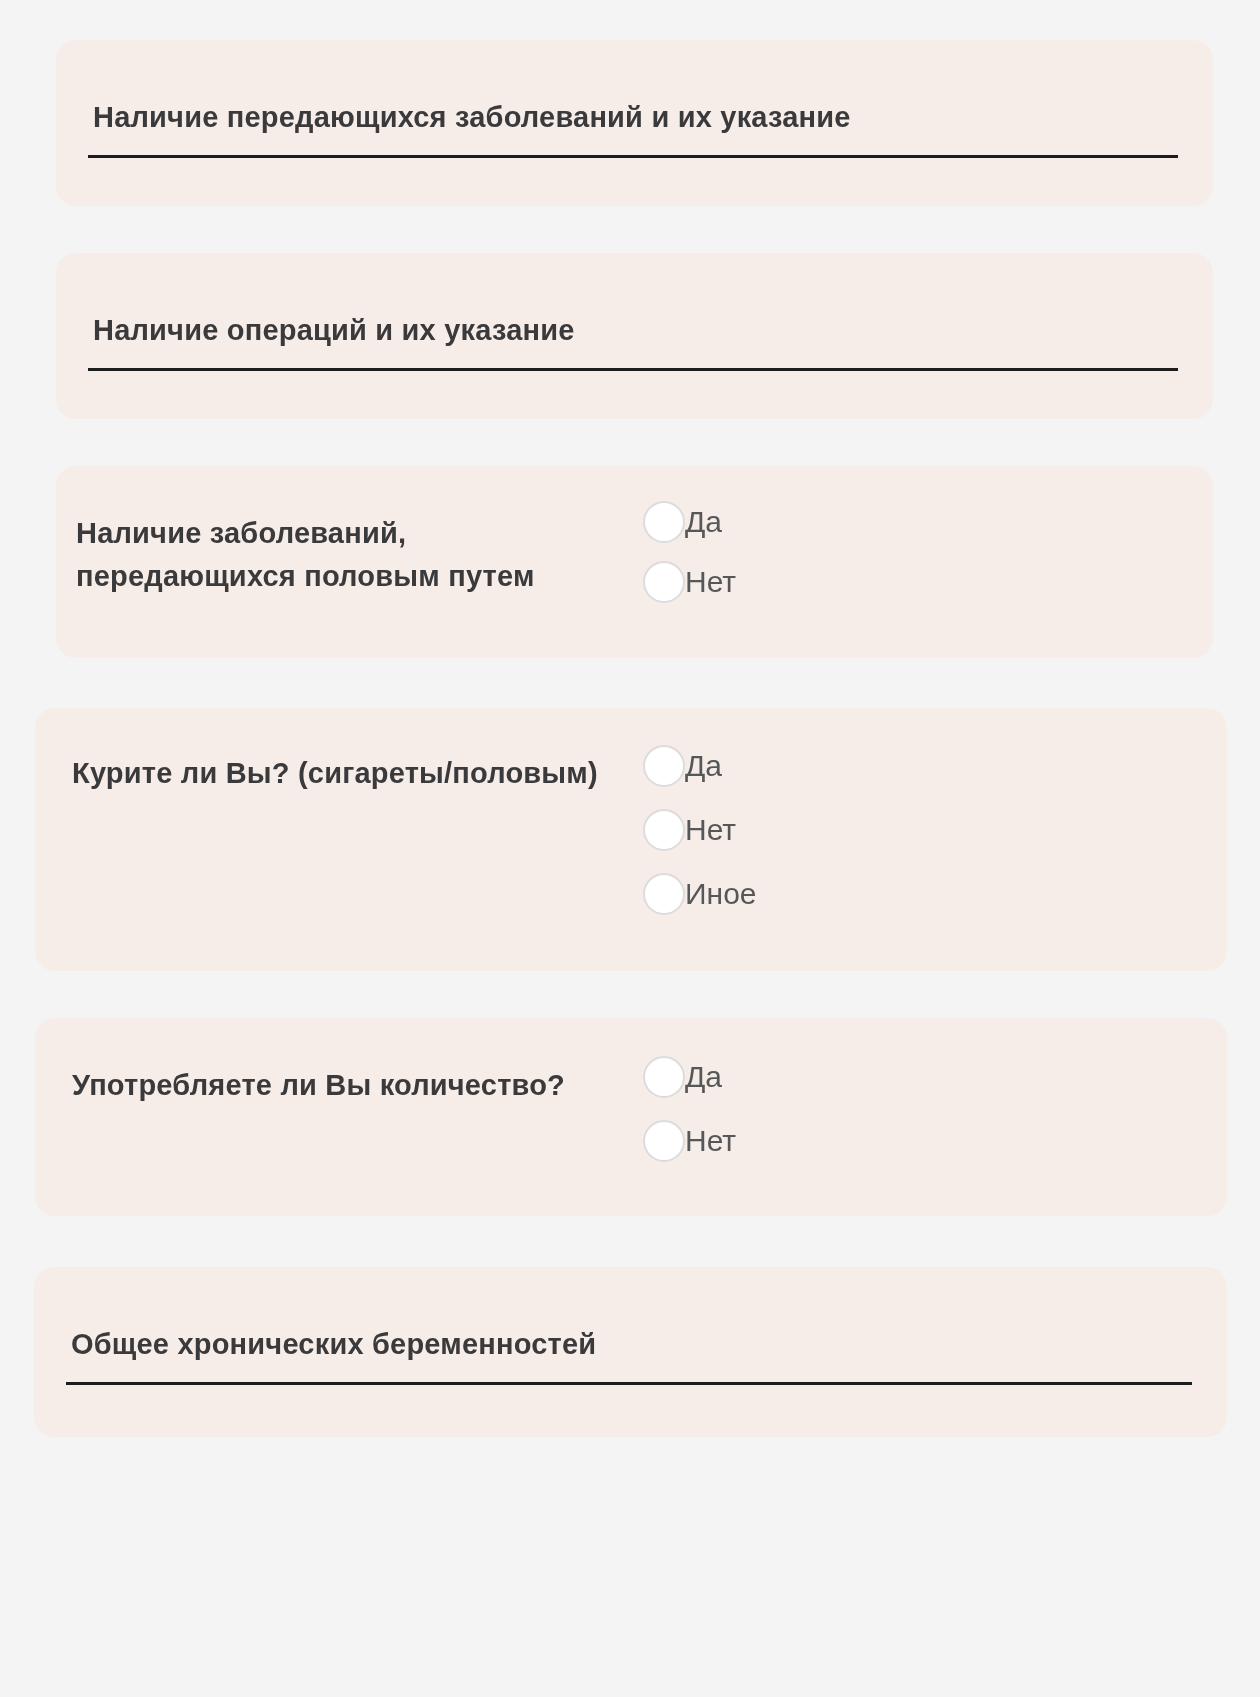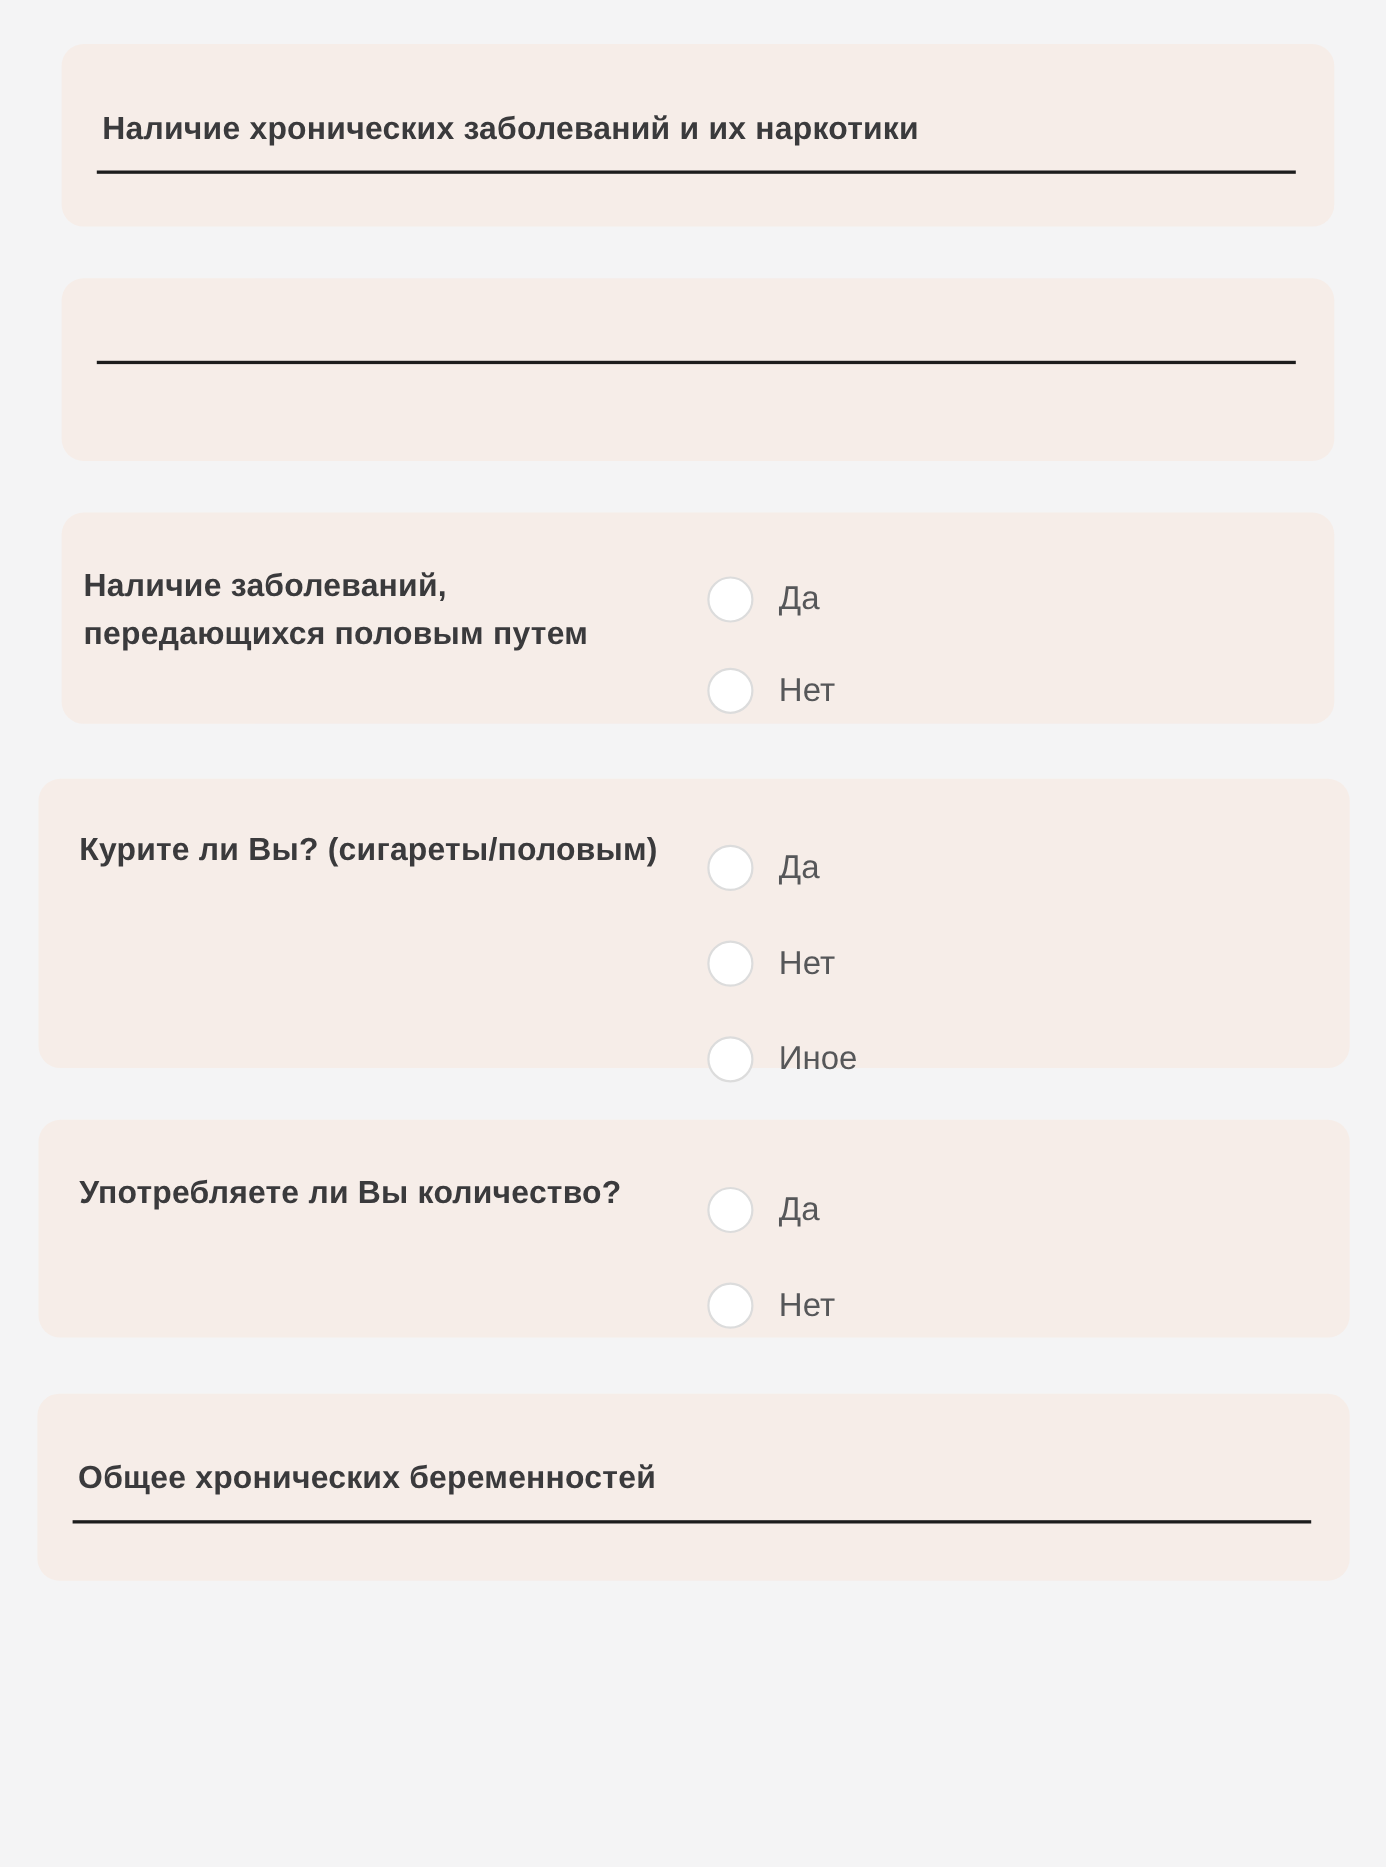--- a/index.html
+++ b/index.html
@@ -66,23 +66,21 @@
   .c5 .q-title{margin-left:37px;top:46px;max-width:560px;}
 
   .options{position:absolute;display:flex;flex-direction:column;}
   .c3 .options{left:587px;top:35px;gap:18px;}
   .c4 .options{left:608px;top:37px;gap:22px;}
   .c5 .options{left:608px;top:38px;gap:22px;}
 
   .opt-row{
     display:flex;
     align-items:center;
-    gap:23px;
     cursor:pointer;
-    margin-top:23px;
   }
   .radio{
     width:42px;height:42px;
     flex:0 0 42px;
     border-radius:50%;
     background:var(--radio-fill);
     border:2px solid var(--radio-border);
   }
   .opt-label{
     font-size:30px;
@@ -90,25 +88,26 @@
     color:var(--label-color);
     line-height:42px;
   }
 </style>
 </head>
 <body>
 
 <div class="page">
 
   <section class="card c1 card-input">
-    <div class="q-title">Наличие хронических заболеваний и их наркотики</div>
+    <div class="q-title">Наличие передающихся заболеваний и их указание</div>
     <input class="line-input" type="text" value="" style="">
   </section>
 
   <section class="card c2 card-input">
+    <div class="q-title">Наличие операций и их указание</div>
     <input class="line-input" type="text" value="" style="">
   </section>
 
   <section class="card c3 card-radio">
     <div class="q-title">Наличие заболеваний, передающихся половым путем</div>
     <div class="options">
       <div class="opt-row">
         <span class="radio"></span>
         <span class="opt-label">Да</span>
       </div>

